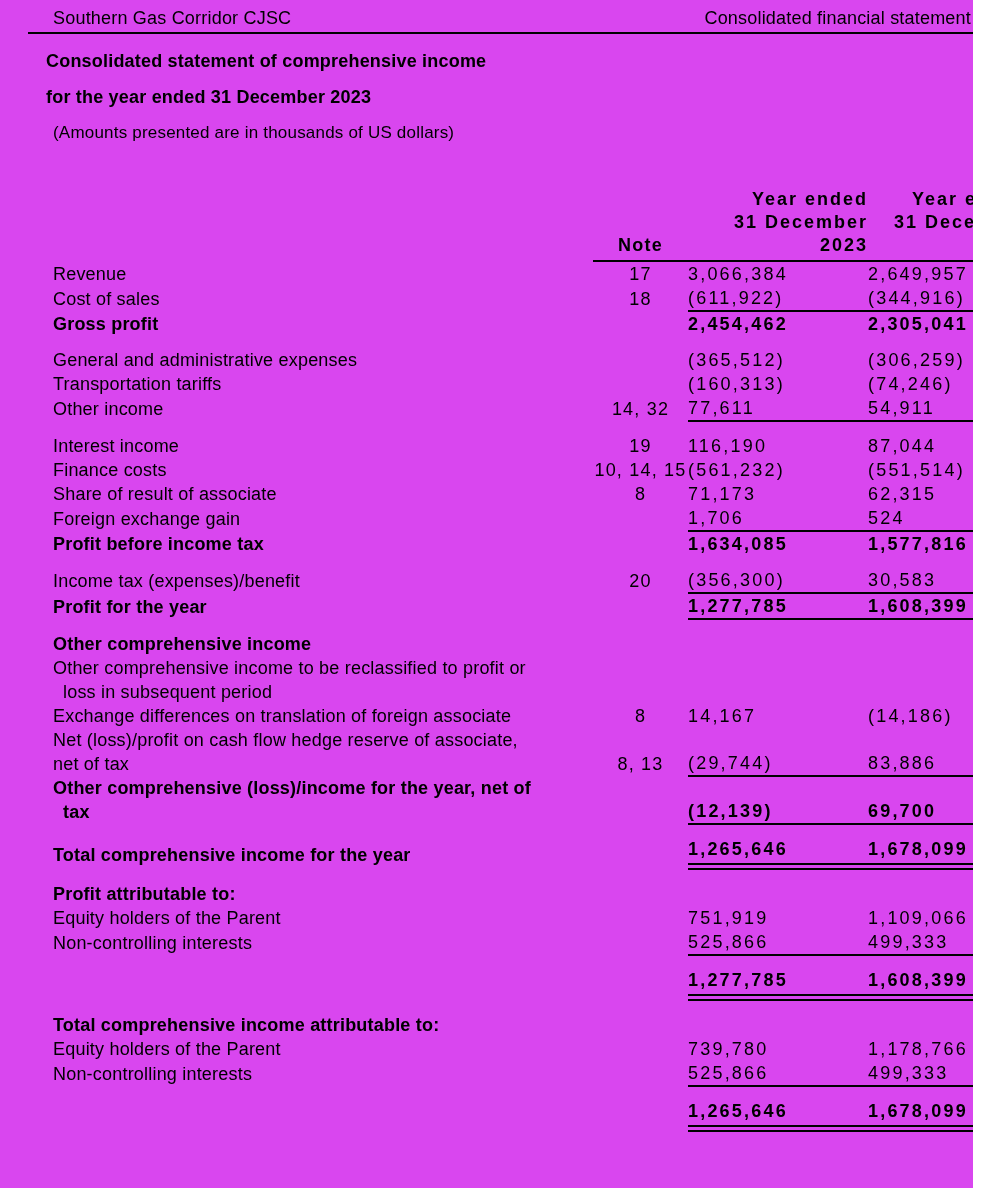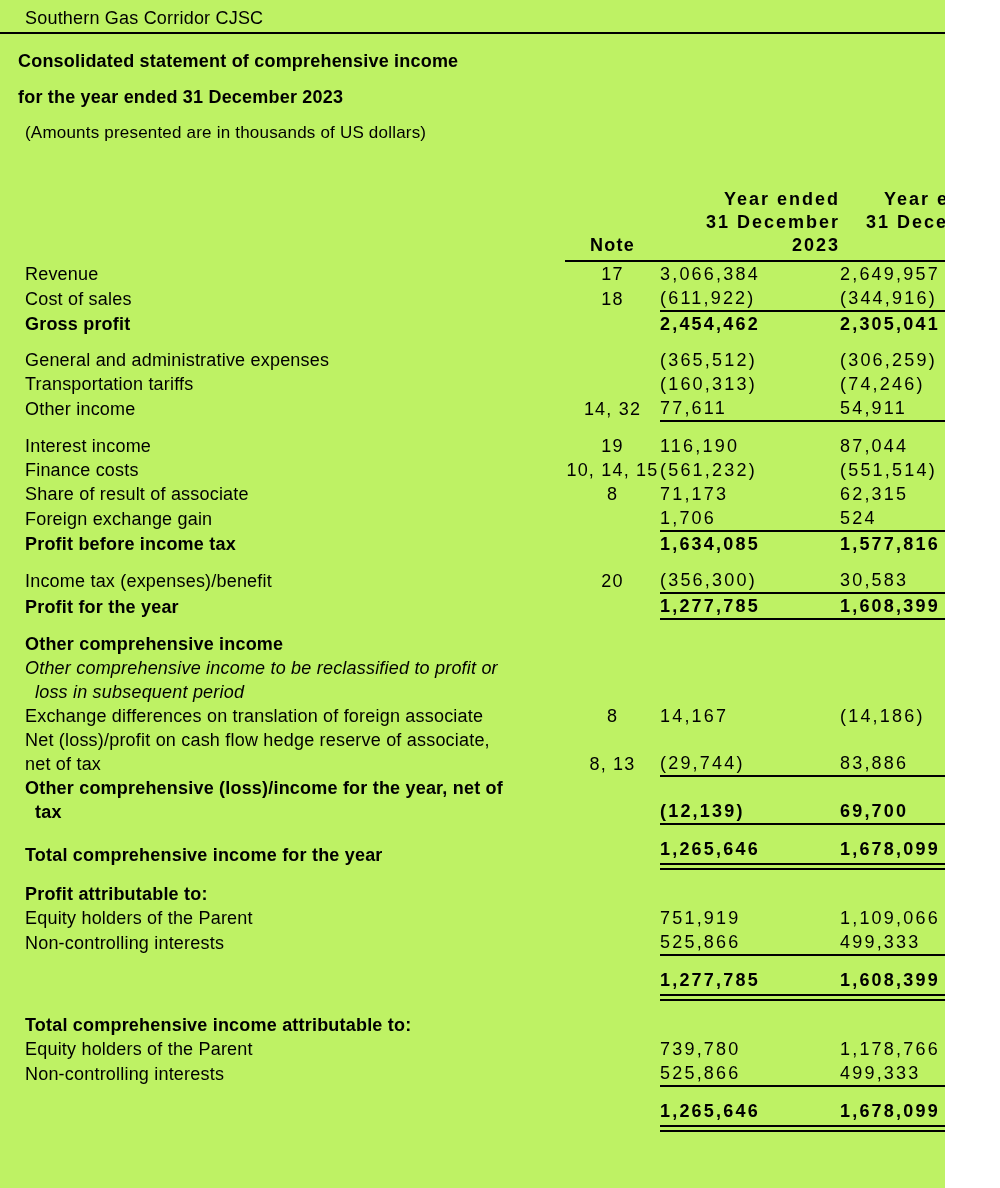--- a/index.html
+++ b/index.html
@@ -4,23 +4,24 @@
 <style>
   html, body {
     margin: 0; padding: 0;
     background: #ffffff;
     font-family: "Liberation Sans", sans-serif;
     color: #000;
   }
   .page {
     position: relative;
     width: 945px; height: 1188px;
-    background: #bef264;
+    background: #d946ef;
     overflow: hidden;
     letter-spacing: 0.2px;
+    padding-left: 28px;
   }
   
   .page-header {
     display: flex; justify-content: space-between; align-items: flex-end;
     padding: 7px 2px 3px 25px;
     border-bottom: 2px solid #000;
     font-size: 18px; line-height: 22px;
   }
   
   .t1, .t2 {
@@ -54,35 +55,36 @@
   thead th.h-blank { border-bottom: none; }
 
   td { padding: 0; line-height: 24px; vertical-align: bottom; }
   td.lbl  { text-align: left; }
   td.lbl.hang { padding-left: 10px; text-indent: -10px; }
   td.note { text-align: center; letter-spacing: 1.2px; }
   td.val  { letter-spacing: 2.2px; white-space: nowrap; }
   td.v23  { padding-right: 26px; }
   td.v22  { padding-right: 4px; }
   .b { font-weight: bold; }
-  .i { font-style: italic; }
+  .i { }
   
   span.pp { display: inline-block; width: 8px; }
   
   td.ru { border-bottom: 2px solid #000; }
   td.rd { border-bottom: 7px double #000; padding-bottom: 2px; }
   tr.sp td { height: 12px; line-height: 0; }
 </style>
 </head>
 <body>
 
 <div class="page">
 
   <div class="page-header">
     <span>Southern Gas Corridor CJSC</span>
+    <span>Consolidated financial statement</span>
   </div>
 
   <div class="t1">Consolidated statement of comprehensive income</div>
   <div class="t2">for the year ended 31 December 2023</div>
   <div class="units">(Amounts presented are in thousands of US dollars)</div>
 
   <table class="stmt">
     <colgroup>
       <col class="c-label">
         <col class="c-note">

